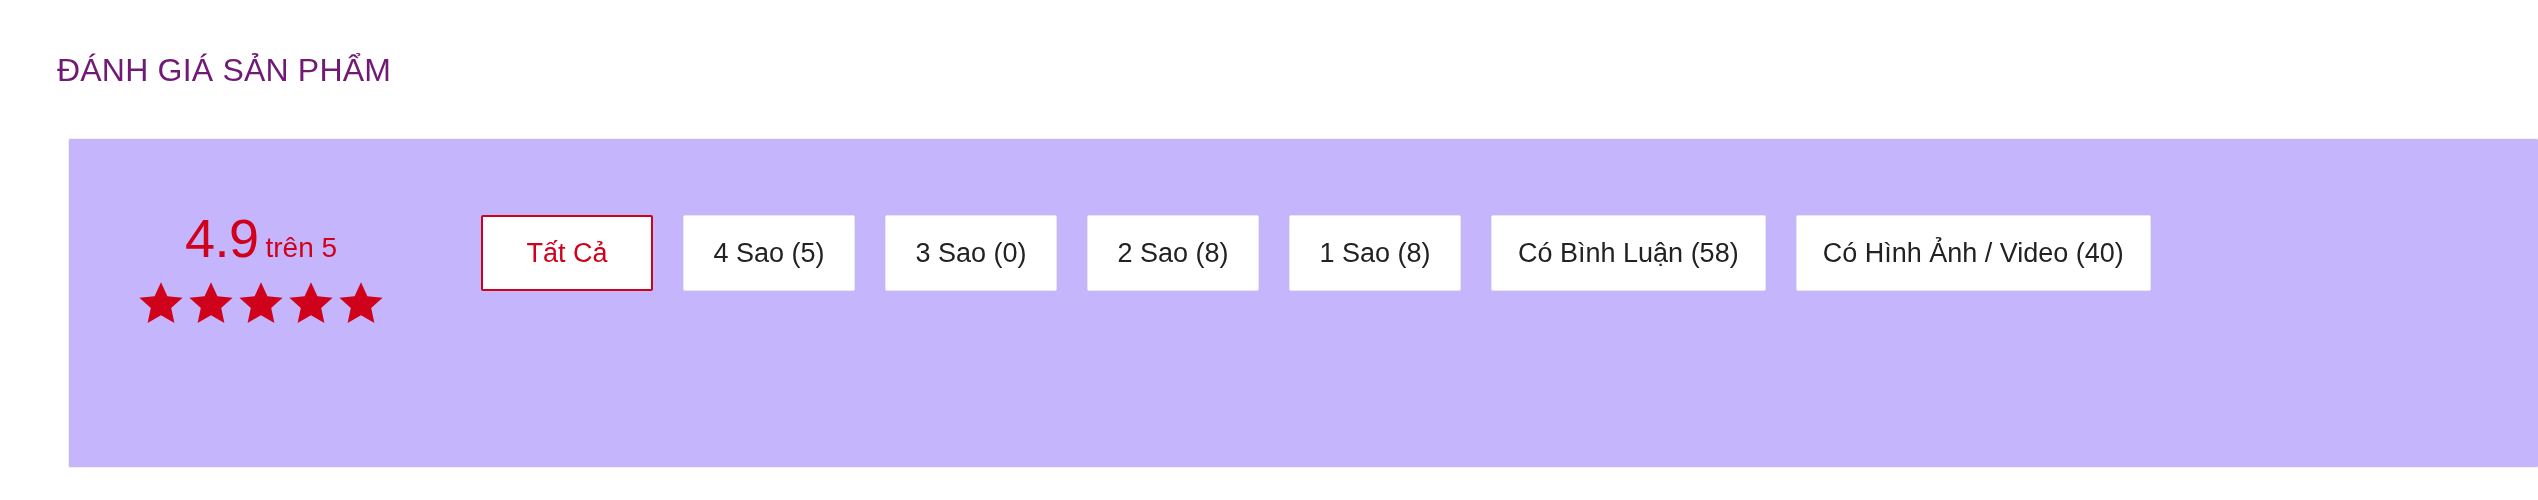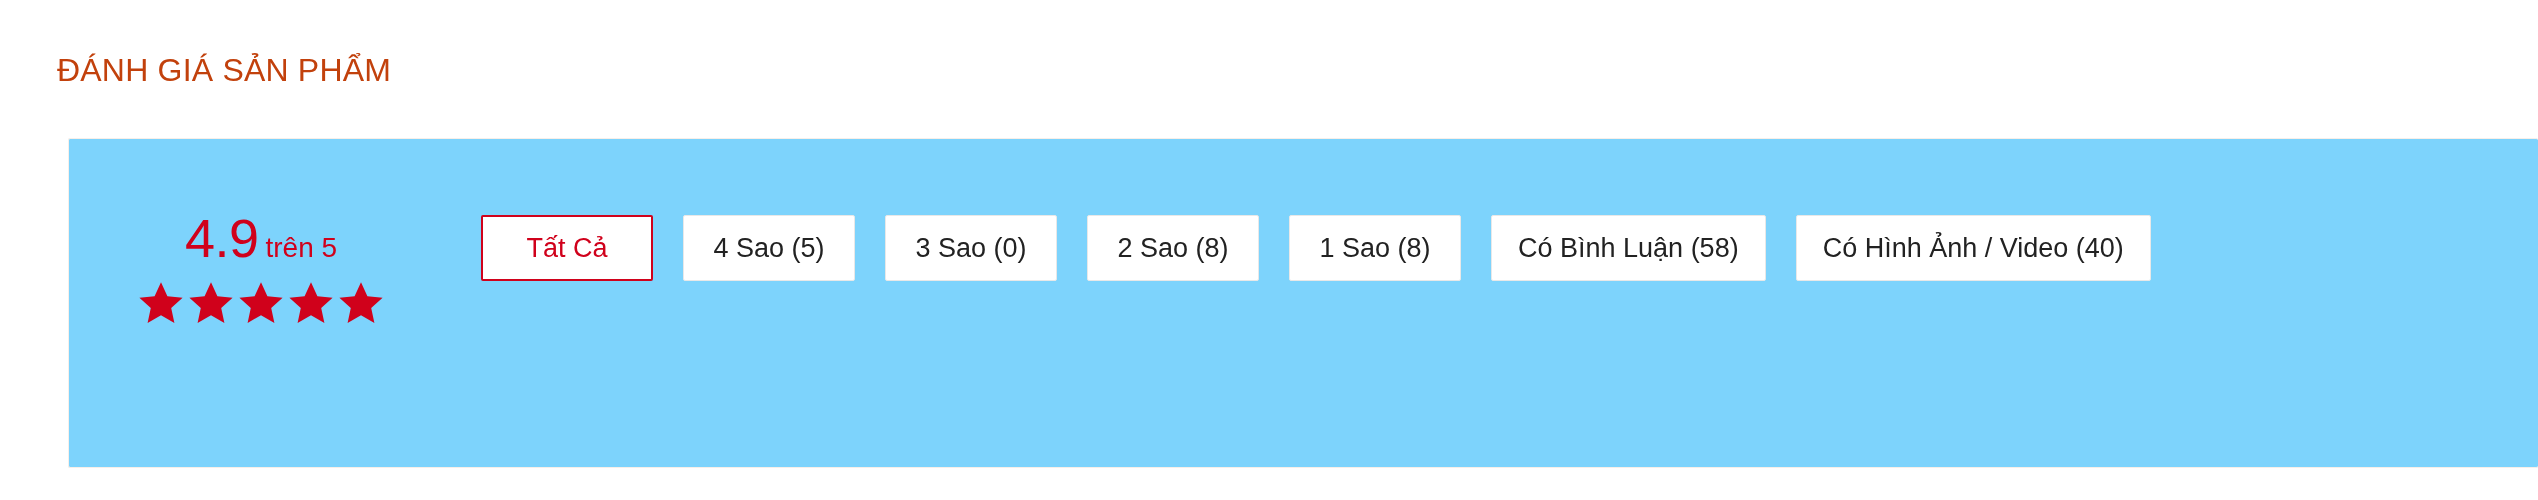--- a/index.html
+++ b/index.html
@@ -23,33 +23,33 @@
   }
 
   
   .section-title {
     position: absolute;
     left: 57px;
     top: 48px;
     font-size: 32px;
     line-height: 44px;
     letter-spacing: 0.2px;
-    color: #c2410c;
+    color: #701a75;
     white-space: nowrap;
     font-weight: 400;
   }
 
   
   .review-panel {
     position: absolute;
     left: 68px;
     top: 138px;
     width: 2470px;
     height: 330px;
-    background: #7dd3fc;
+    background: #c4b5fd;
     border: 1px solid #f7efe9;
     border-right: none;
     box-sizing: border-box;
     border-radius: 2px;
   }
 
   .panel-inner {
     position: relative;
     width: 100%;
     height: 100%;
@@ -109,21 +109,21 @@
   }
 
   .filter-row {
     display: flex;
     flex-wrap: wrap;
     align-items: flex-start;
   }
 
   .filter-btn {
     box-sizing: border-box;
-    height: 66px;
+    height: 76px;
     min-width: 172px;
     padding: 1px 26px;
     margin: 0 30px 30px 0;
     display: inline-flex;
     align-items: center;
     justify-content: center;
     background: #ffffff;
     border: 1px solid #e8e8e8;
     border-radius: 2px;
     color: #222222;

